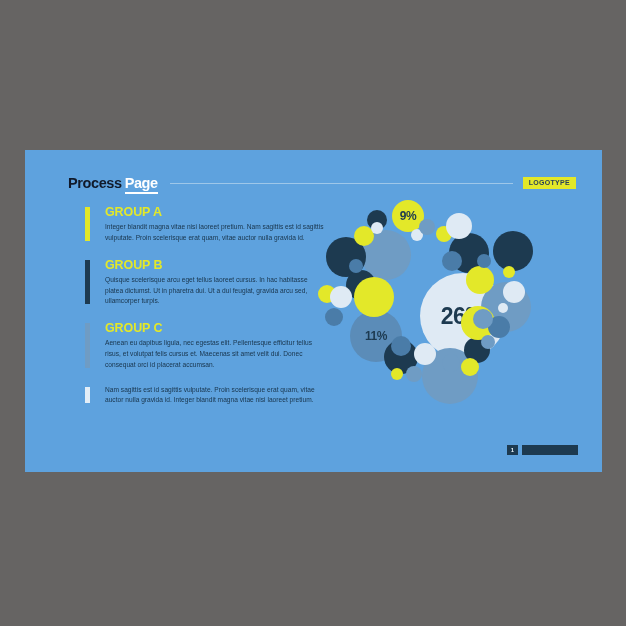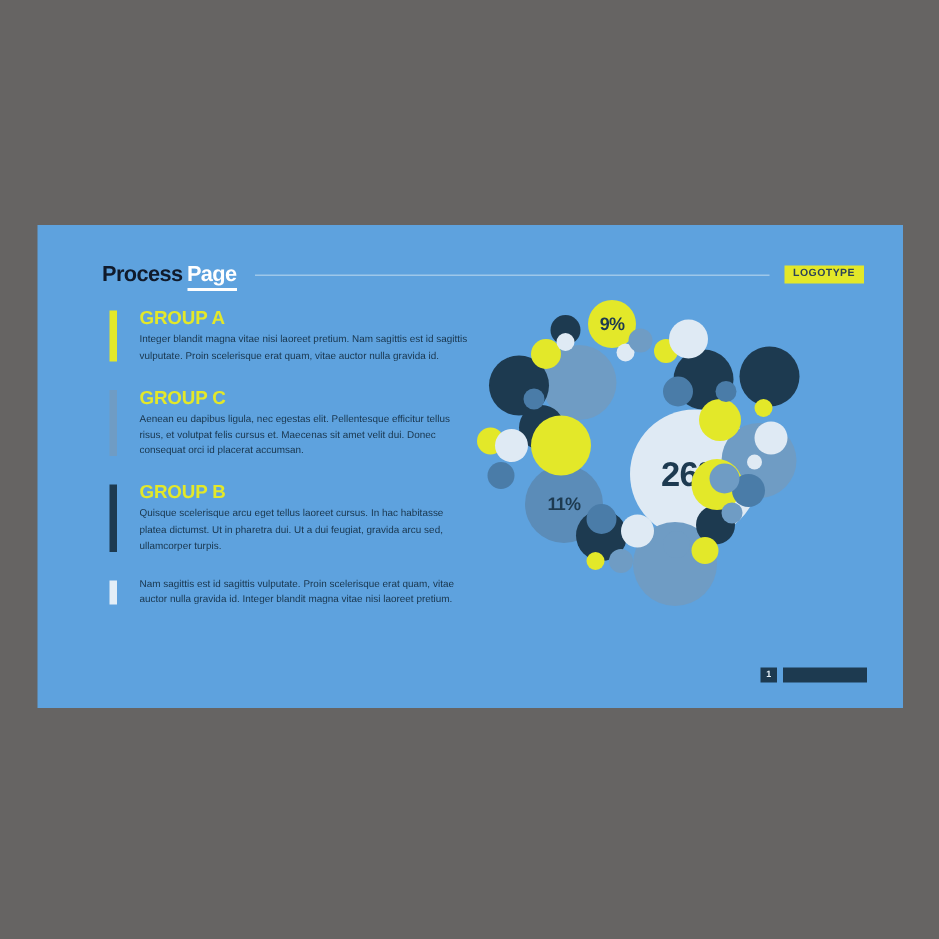--- a/index.html
+++ b/index.html
@@ -70,21 +70,21 @@
     font-weight: bold;
     letter-spacing: 0.3px;
     padding: 2px 6px 2.5px 6px;
     line-height: 1;
     white-space: nowrap;
   }
 
   
   .groups {
     position: absolute;
-    left: 48px;
+    left: 60px;
     top: 55px;
     width: 240px;
   }
   .group {
     position: relative;
     padding-left: 20px;
     margin-bottom: 14px;
   }
   .group:last-child { margin-bottom: 0; }
 
@@ -181,29 +181,29 @@
 
     <div class="groups">
 
       <div class="group">
         <div class="group-bar" style="background:#e3e829"></div>
         <h2 class="group-title">GROUP A</h2>
         <p class="group-body">Integer blandit magna vitae nisi laoreet pretium. Nam sagittis est id sagittis vulputate. Proin scelerisque erat quam, vitae auctor nulla gravida id.</p>
       </div>
 
       <div class="group">
+        <div class="group-bar" style="background:#1d3a50"></div>
+        <h2 class="group-title">GROUP B</h2>
+        <p class="group-body">Quisque scelerisque arcu eget tellus laoreet cursus. In hac habitasse platea dictumst. Ut in pharetra dui. Ut a dui feugiat, gravida arcu sed, ullamcorper turpis.</p>
+      </div>
+
+      <div class="group">
         <div class="group-bar" style="background:#6f9cc4"></div>
         <h2 class="group-title">GROUP C</h2>
         <p class="group-body">Aenean eu dapibus ligula, nec egestas elit. Pellentesque efficitur tellus risus, et volutpat felis cursus et. Maecenas sit amet velit dui. Donec consequat orci id placerat accumsan.</p>
-      </div>
-
-      <div class="group">
-        <div class="group-bar" style="background:#1d3a50"></div>
-        <h2 class="group-title">GROUP B</h2>
-        <p class="group-body">Quisque scelerisque arcu eget tellus laoreet cursus. In hac habitasse platea dictumst. Ut in pharetra dui. Ut a dui feugiat, gravida arcu sed, ullamcorper turpis.</p>
       </div>
 
       <div class="group">
         <div class="group-bar" style="background:#e3eef7"></div>
         <p class="group-body">Nam sagittis est id sagittis vulputate. Proin scelerisque erat quam, vitae auctor nulla gravida id. Integer blandit magna vitae nisi laoreet pretium.</p>
       </div>
 
     </div>
 
     <div class="bubbles" id="bubble-chart">

